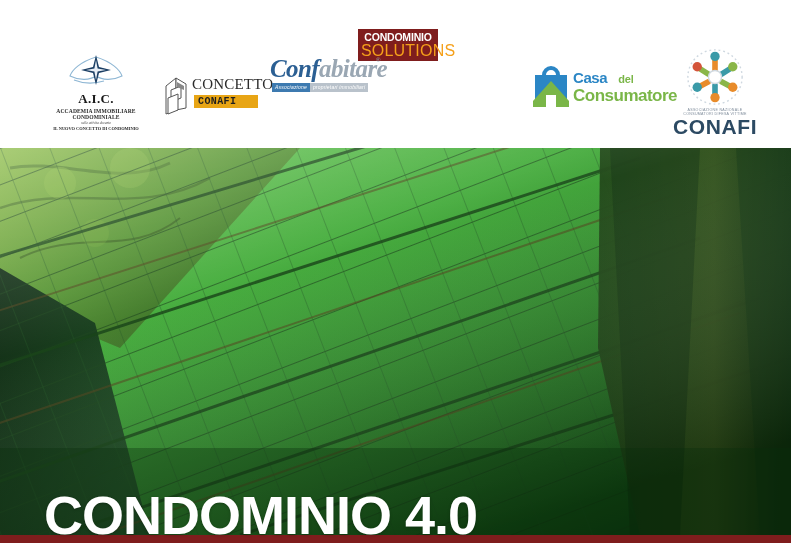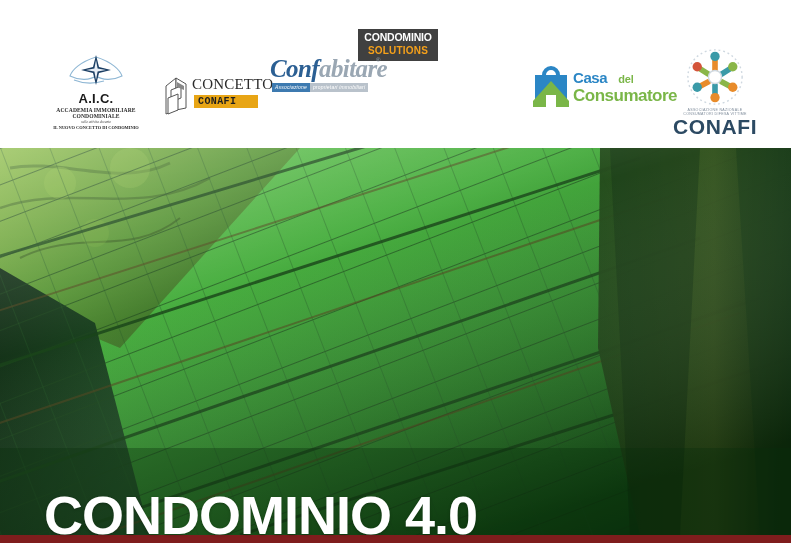--- a/index.html
+++ b/index.html
@@ -22,53 +22,53 @@
     width: 791px;
     height: 148px;
     background: #ffffff;
   }
 
   
   .cs-logo {
     position: absolute;
     left: 358px; top: 29px;
     width: 74px;
-    background: #404040;
+    background: #7f1d1d;
     padding: 2px 3px 3px 3px;
     text-align: center;
     line-height: 1;
   }
   .cs-top {
     display: block;
     color: #ffffff;
     font-size: 10.5px;
     font-weight: bold;
     letter-spacing: -0.2px;
     line-height: 12px;
   }
   .cs-bot {
     display: block;
     color: #f5a01a;
-    font-size: 10px;
-    font-weight: bold;
+    font-size: 16px;
+    font-weight: normal;
     letter-spacing: 0.2px;
     line-height: 15px;
   }
 
   
   .aic {
     position: absolute;
     left: 36px; top: 54px;
     width: 120px;
     text-align: center;
   }
   .aic-mark { height: 32px; }
   .aic-name {
     display: block;
-    font-family: Liberation Sans, sans-serif;
+    font-family: Liberation Serif, serif;
     font-weight: bold;
     font-size: 13px;
     color: #1a1a1a;
     letter-spacing: 0.3px;
     margin-top: 1px;
   }
   .aic-l1 {
     display: block;
     font-family: "Liberation Serif", serif;
     font-weight: bold;

